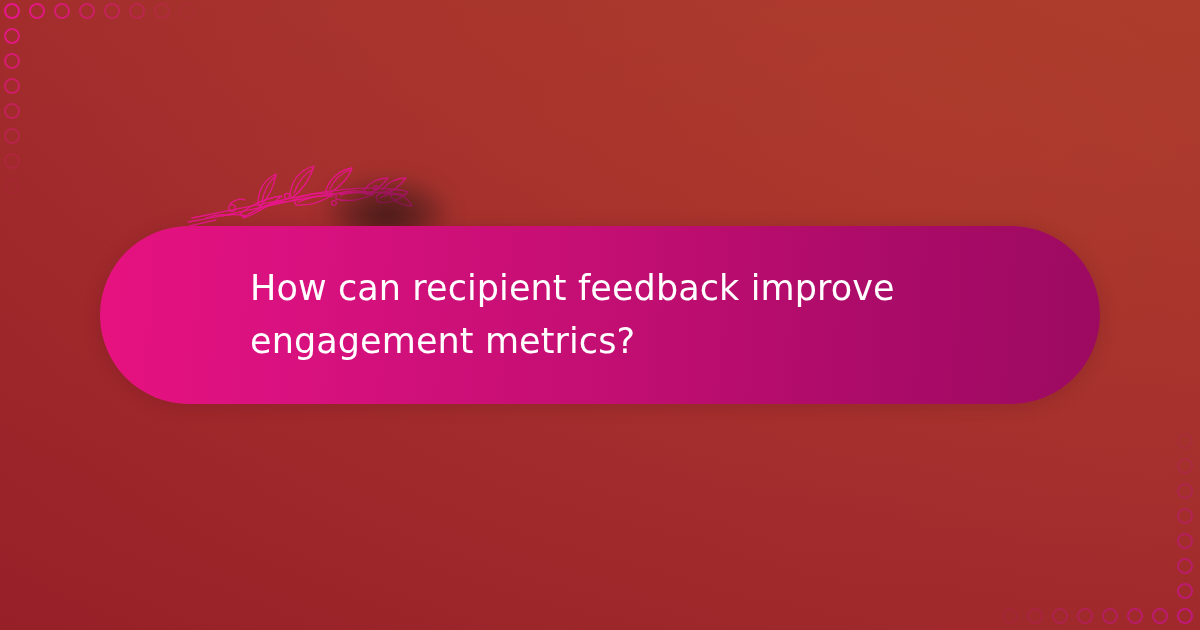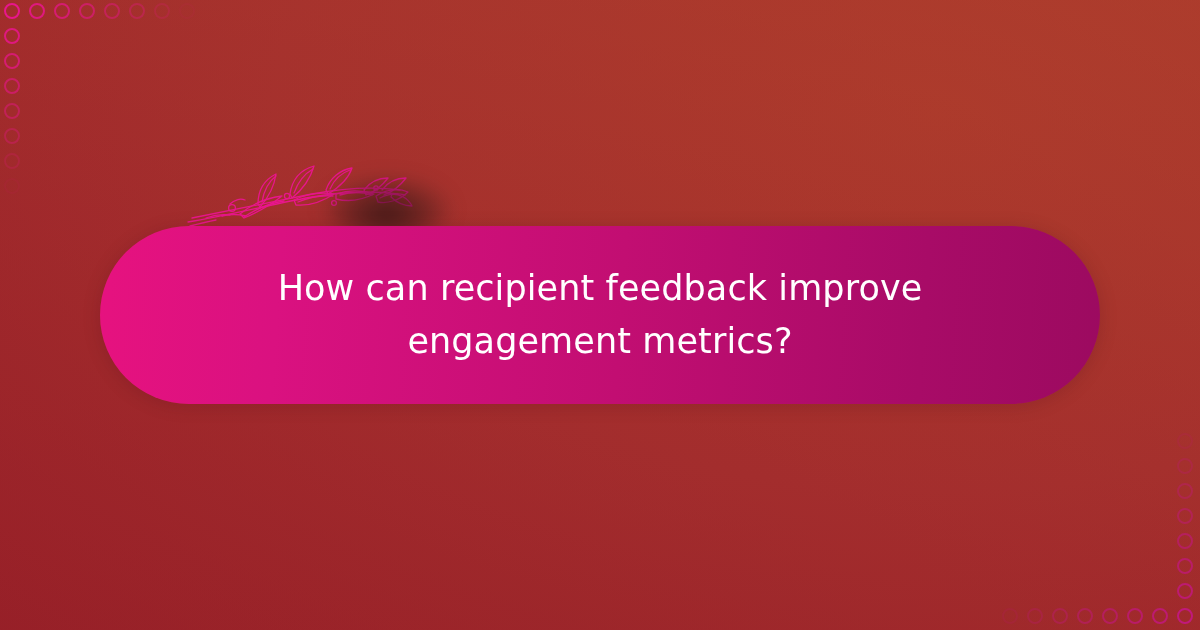--- a/index.html
+++ b/index.html
@@ -90,21 +90,20 @@
     box-shadow: 0 2px 18px rgba(60,10,30,0.18);
   }
 
   .question {
     color: #ffffff;
     font-family: "DejaVu Sans", sans-serif;
     font-size: 35px;
     font-weight: 400;
     line-height: 53px;
     letter-spacing: 0.1px;
-    text-align: center;
     max-width: 700px;
     margin: 0;
     padding: 0 40px;
   }
 </style>
 </head>
 <body>
 
 <div id="stage">
 

